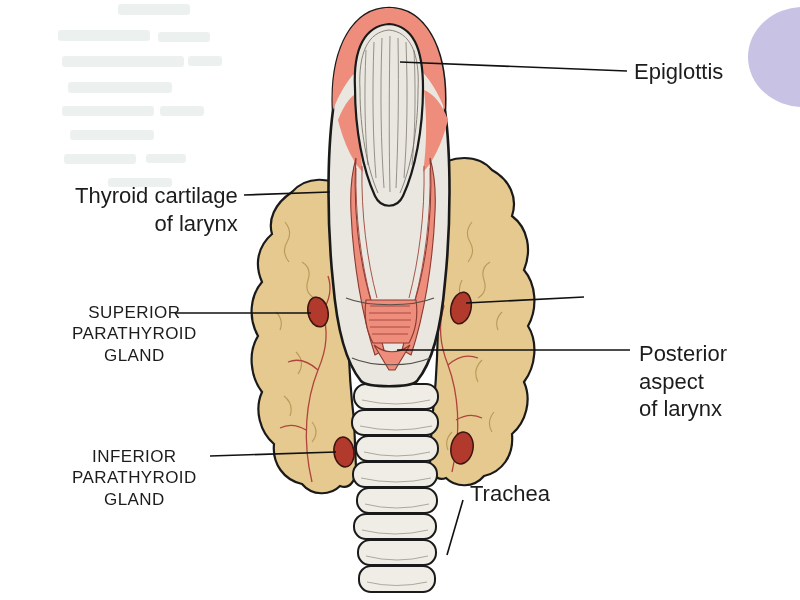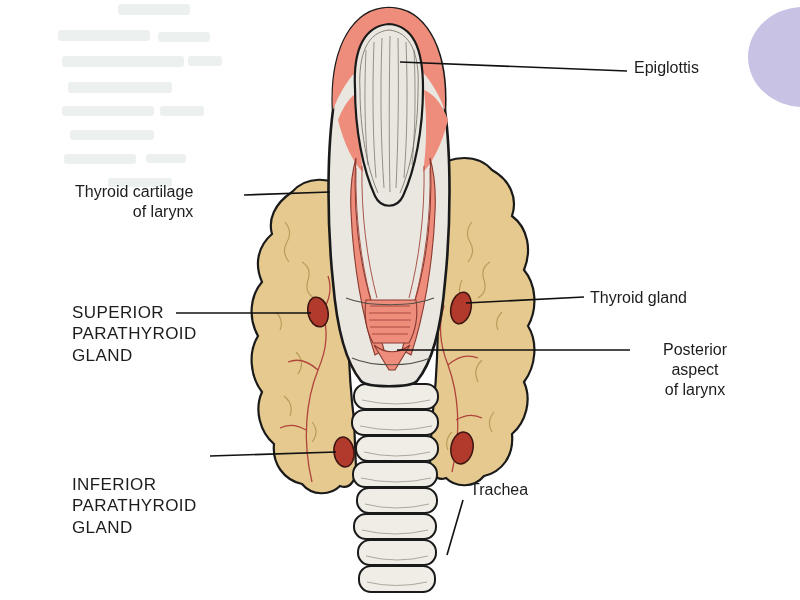--- a/index.html
+++ b/index.html
@@ -2,25 +2,25 @@
 <html><head>
 <meta charset="utf-8">
 <style>
   html,body{margin:0;padding:0;background:#ffffff;}
   .slide{
     position:relative;width:800px;height:600px;background:#ffffff;
     overflow:hidden;font-family:"Liberation Sans",sans-serif;
   }
   .figure-svg{position:absolute;left:0;top:0;width:800px;height:600px;}
   .label{
-    position:absolute;font-size:16px;line-height:1.25;color:#1c1c1c;
+    position:absolute;font-size:22px;line-height:1.25;color:#1c1c1c;
     white-space:pre-line;
   }
-  .label--caps{font-size:17px;letter-spacing:.4px;}
-  .label--right{text-align:center;}
+  .label--caps{font-size:17px;letter-spacing:.4px;text-align:center;}
+  .label--right{text-align:left;}
 </style>
 </head>
 <body>
 
 <div class="slide">
 
   <svg class="figure-svg" viewBox="0 0 800 600">
 
     <g fill="#6c8b7d" opacity="0.12">
       <rect x="118" y="4" width="72" height="11" rx="3"></rect>
@@ -135,25 +135,24 @@
 
   <div class="label" style="left:634px;top:58px;">Epiglottis</div>
 
   <div class="label" style="left:75px;top:182px;text-align:right;">Thyroid cartilage
 of larynx</div>
 
   <div class="label label--caps" style="left:72px;top:302px;">SUPERIOR
 PARATHYROID
 GLAND</div>
 
-  <div class="label" style="left:590px;top:288px;">Thyroid gland</div>
 
   <div class="label label--right" style="right:73px;top:340px;">Posterior
 aspect
 of larynx</div>
 
-  <div class="label label--caps" style="left:72px;top:446px;margin-top:28px;">INFERIOR
+  <div class="label label--caps" style="left:72px;top:446px;">INFERIOR
 PARATHYROID
 GLAND</div>
 
   <div class="label" style="left:470px;top:480px;">Trachea</div>
 
 </div>
 
 </body></html>

